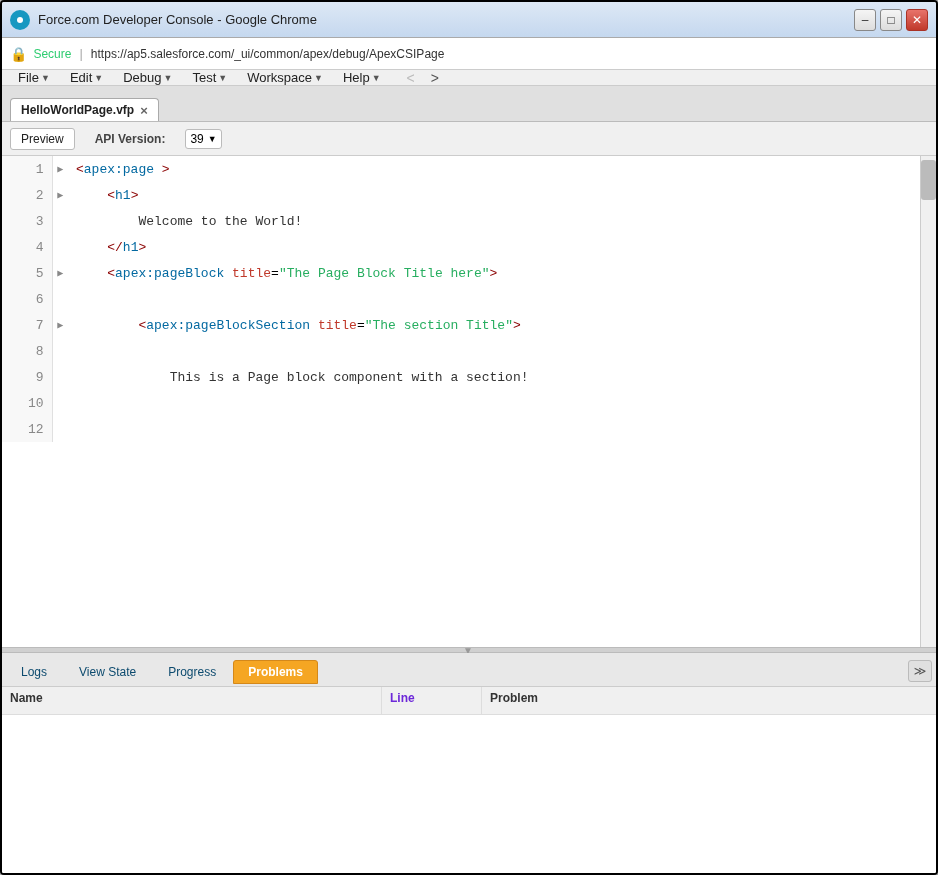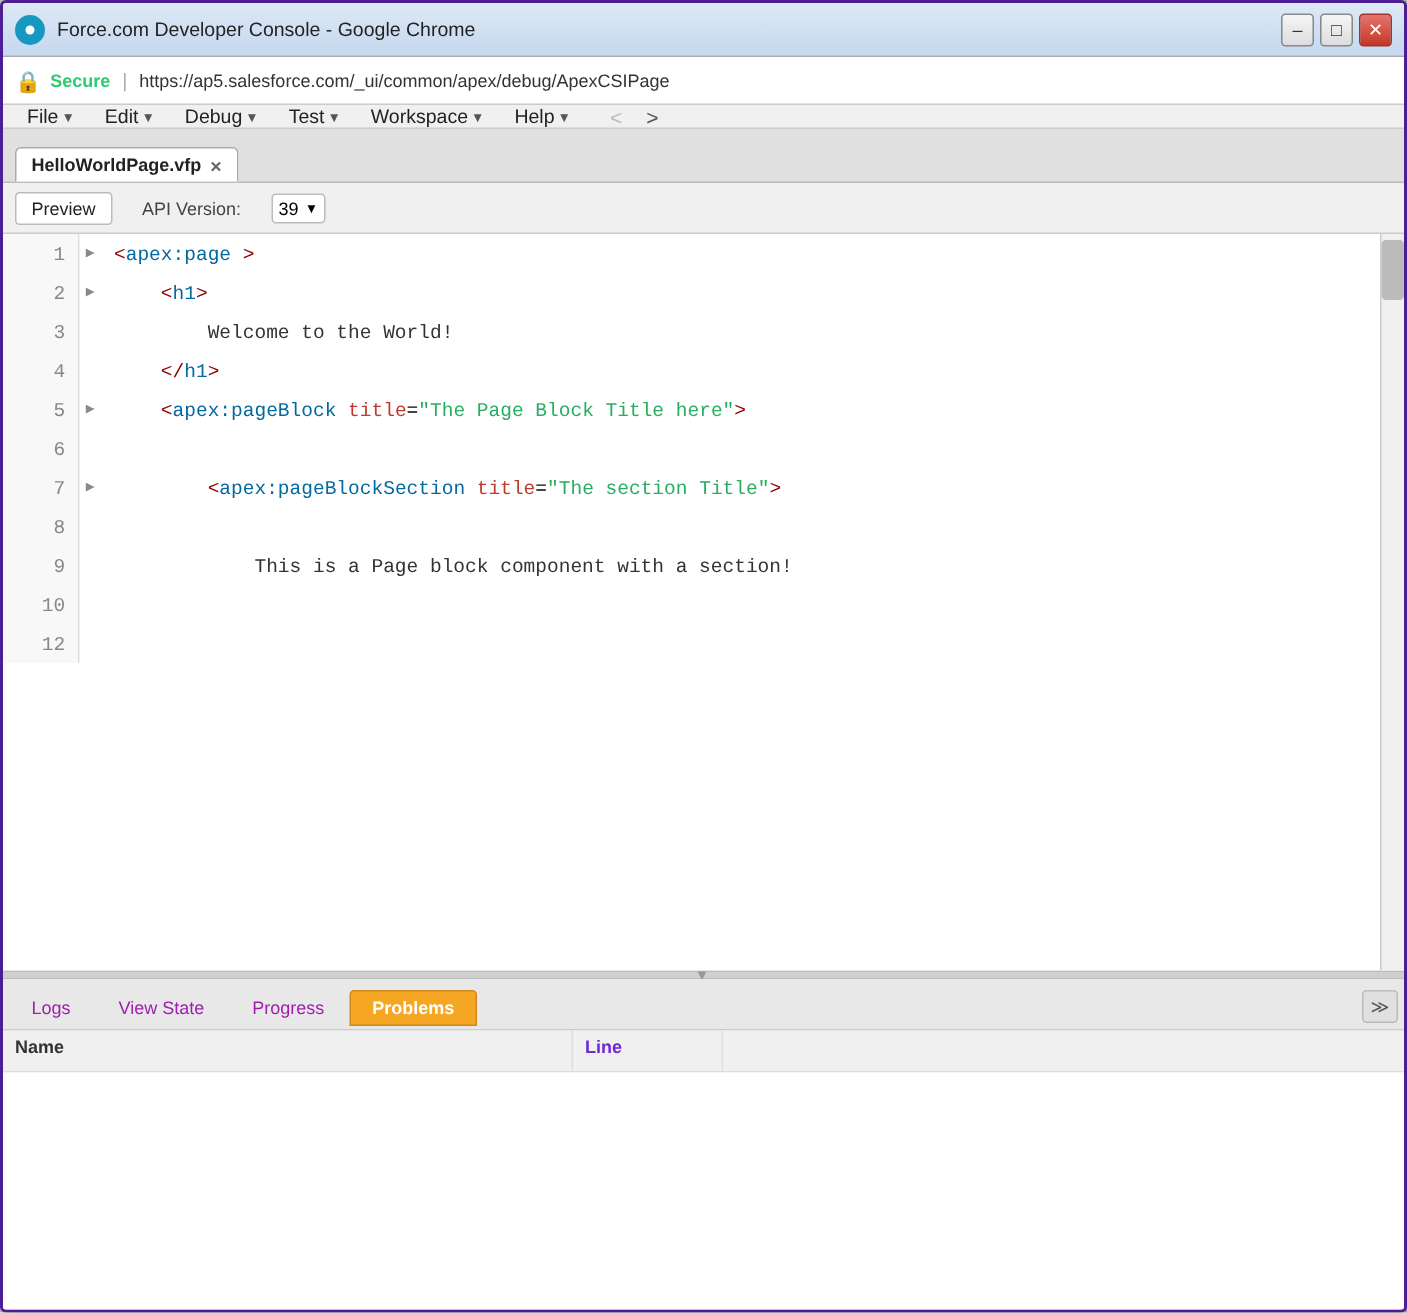--- a/index.html
+++ b/index.html
@@ -1,21 +1,21 @@
 <!DOCTYPE html>
 <html><head>
   <meta charset="utf-8">
   <style>
     * { box-sizing: border-box; margin: 0; padding: 0; }
     body { font-family: 'Segoe UI', Arial, sans-serif; font-size: 13px; background: #c0c0c0; display: flex; justify-content: center; align-items: center; min-height: 100vh; }
 
     .window {
       width: 938px;
       height: 875px;
-      border: 2px solid #4c1d95;
+      border: 2px solid #000000;
       border-radius: 4px;
       overflow: hidden;
       display: flex;
       flex-direction: column;
       background: #f0f0f0;
       box-shadow: 2px 2px 8px rgba(0,0,0,0.4);
       justify-content: flex-end;
     }
 
     
@@ -67,21 +67,21 @@
       background: white;
       display: flex;
       align-items: center;
       padding: 4px 8px;
       border-bottom: 1px solid #ccc;
       gap: 6px;
       height: 32px;
       flex-shrink: 0;
     }
     .lock-icon { color: #2ecc71; font-size: 14px; }
-    .secure-text { color: #2ecc71; font-size: 12px; font-weight: 700; }
+    .secure-text { color: #2ecc71; font-size: 12px; font-weight: 400; }
     .sep { color: #aaa; margin: 0 2px; }
     .url-text { color: #333; font-size: 12px; }
 
     
     .menu-bar {
       background: #f0f0f0;
       display: flex;
       align-items: center;
       padding: 4px 8px;
       border-bottom: 1px solid #ccc;
@@ -153,21 +153,21 @@
     }
     .toolbar-btn {
       padding: 3px 10px;
       background: white;
       border: 1px solid #bbb;
       border-radius: 3px;
       font-size: 12px;
       cursor: pointer;
       color: #222;
     }
-    .toolbar-label { font-size: 12px; color: #444; }
+    .toolbar-label { font-size: 12px; color: #444; font-weight: bold; }
     .toolbar-select {
       padding: 2px 4px;
       border: 1px solid #bbb;
       border-radius: 3px;
       background: white;
       font-size: 12px;
       display: flex; align-items: center; gap: 4px;
       cursor: pointer;
     }
 
@@ -267,21 +267,21 @@
       padding: 4px 4px 0;
       height: 34px;
       flex-shrink: 0;
     }
     .panel-tab {
       padding: 4px 14px;
       font-size: 12px;
       cursor: pointer;
       border-radius: 3px 3px 0 0;
       border: 1px solid transparent;
-      color: #a21caf;
+      color: #0c4a6e;
       background: #e8e8e8;
     }
     .panel-tab.active {
       background: #f5a623;
       color: white;
       font-weight: 600;
       border-color: #d4881a;
     }
     .panel-tab-spacer { flex: 1; }
     .panel-collapse-btn {
@@ -485,16 +485,17 @@
           <div class="panel-tab">View State</div>
           <div class="panel-tab">Progress</div>
           <div class="panel-tab active">Problems</div>
         </div>
       <div class="panel-tab-spacer"></div>
       <div class="panel-collapse-btn">≫</div>
     </div>
     <div class="problems-header">
       <div class="problems-col-name">Name</div>
       <div class="problems-col-line">Line</div>
+      <div class="problems-col-problem">Problem</div>
     </div>
     <div class="problems-body"></div>
   </div>
 </div>
 
 </body></html>

